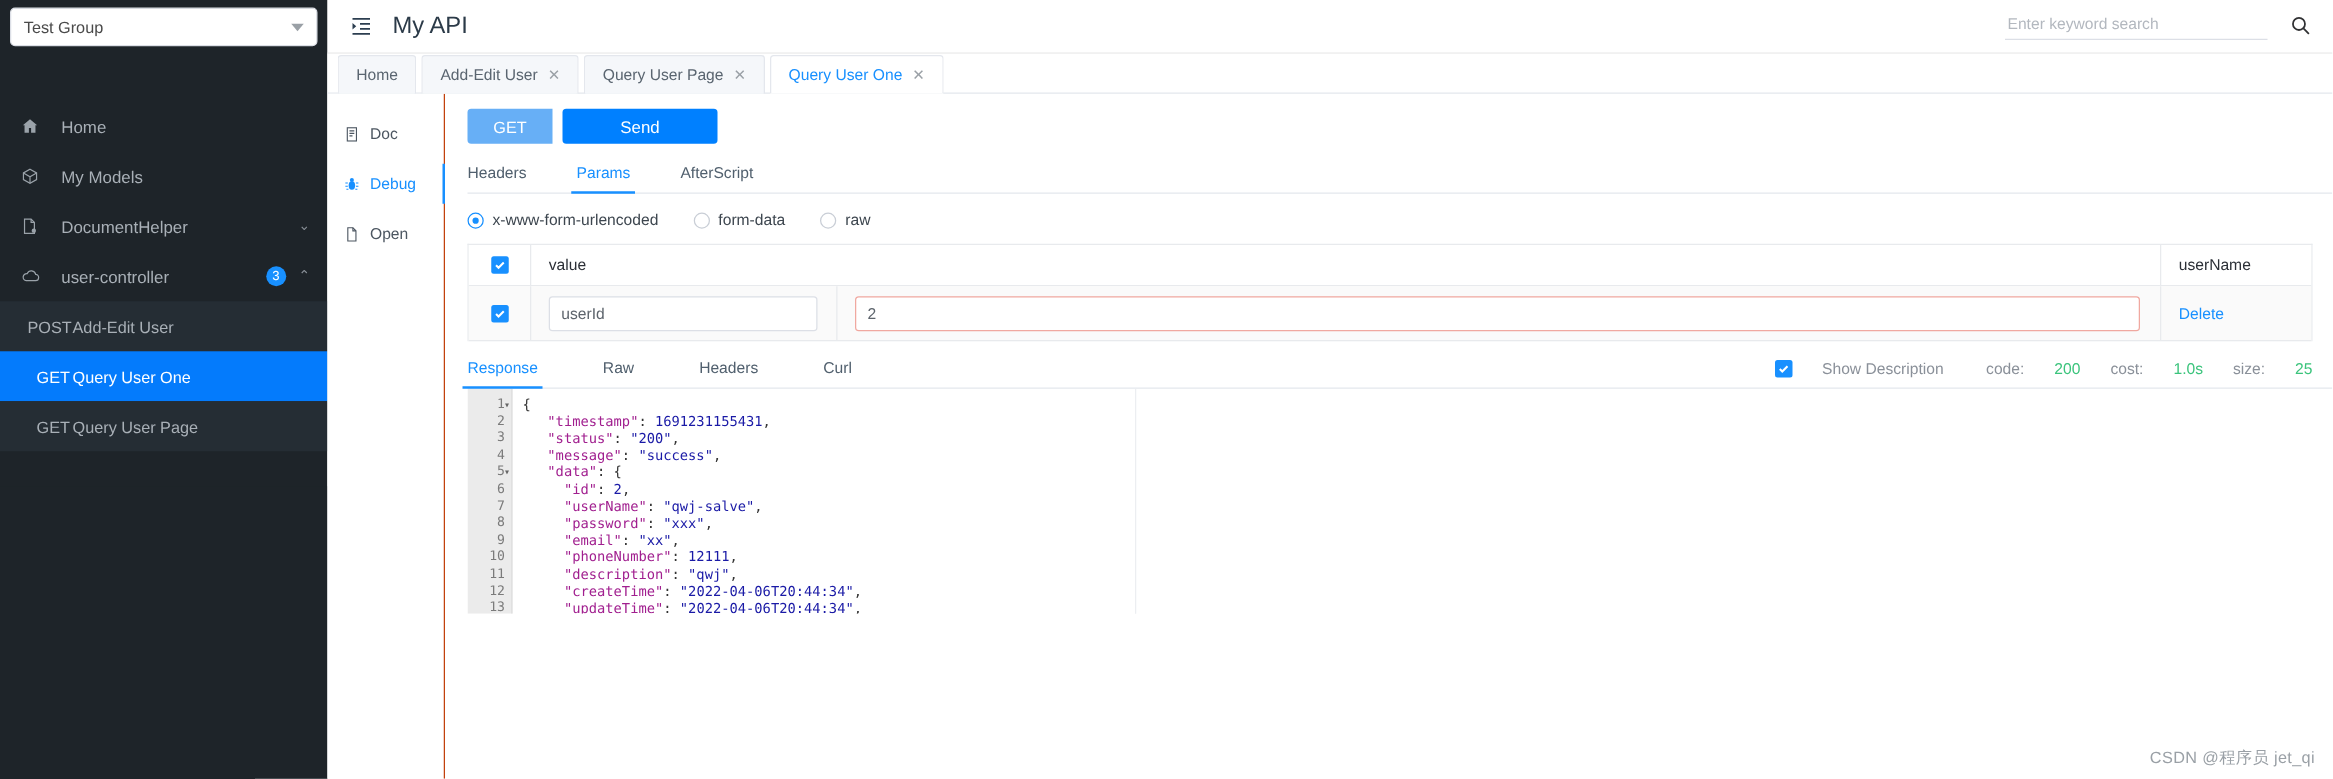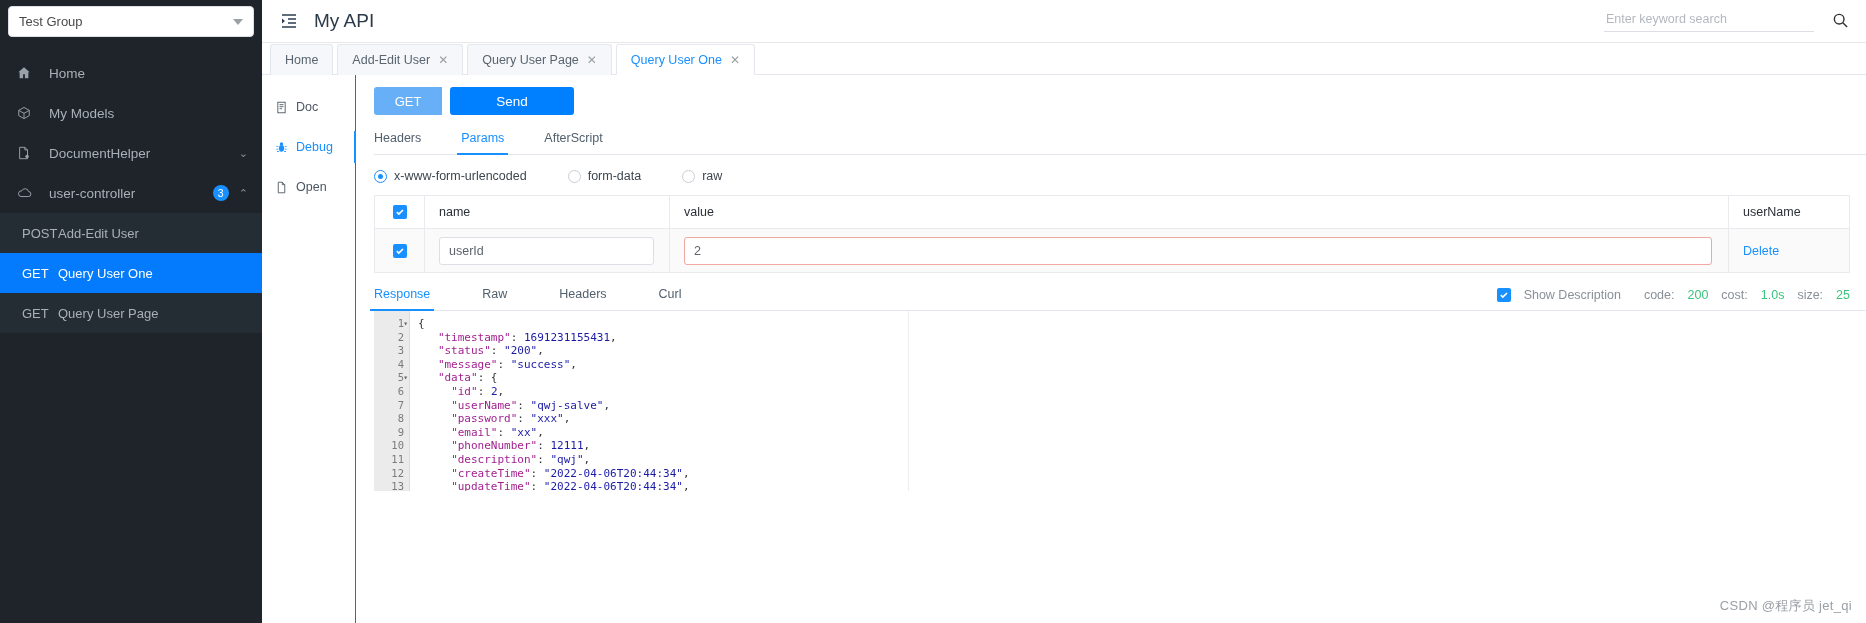--- a/index.html
+++ b/index.html
@@ -12,20 +12,21 @@
   }
   .app { display: flex; width: 1866px; height: 623px; }
 
   
   .sidebar {
     width: 262px; height: 623px;
     background: #1e2429;
     flex: 0 0 262px;
     display: flex; flex-direction: column;
     position: relative;
+    gap: 28px;
   }
   .group-select {
     margin: 6px 8px 0 8px;
     height: 31px;
     background: #ffffff;
     border: 1px solid #dcdfe6;
     border-radius: 4px;
     display: flex; align-items: center;
     padding: 0 10px;
     position: relative;
@@ -58,21 +59,21 @@
     display: inline-flex; align-items: center; justify-content: center;
     padding: 0 4px;
   }
   .chev-sm { color: #8a9198; font-size: 11px; line-height: 1; }
   .api-item {
     height: 40px; display: flex; align-items: center;
     font-size: 13px; cursor: pointer;
     background: #252d34; color: #a9b0b7;
   }
   .api-item.active { background: #047bfc; color: #ffffff; }
-  .api-item .method { width: 56px; padding-left: 22px; }
+  .api-item .method { width: 56px; padding-left: 22px; text-align: right; }
   .api-item .api-name { padding-left: 2px; }
   .sidebar-filler { flex: 1; background: #1e2429; }
 
   
   .main { flex: 1; height: 623px; display: flex; flex-direction: column; background: #fff; min-width: 0; }
   .topbar {
     height: 43px; flex: 0 0 43px; display: flex; align-items: center;
     border-bottom: 1px solid #e8e8e8; padding: 0 16px 0 16px;
   }
   .collapse-icon { width: 22px; height: 22px; color: #2c3e50; display: flex; align-items: center; justify-content: center; cursor: pointer; }
@@ -152,21 +153,21 @@
   .subtab {
     font-size: 12.5px; color: #51606e; padding-bottom: 9px;
     cursor: pointer; position: relative;
   }
   .subtab.active { color: #1890ff; }
   .subtab.active::after {
     content: ""; position: absolute; left: -4px; right: -4px; bottom: -1px;
     height: 2px; background: #1890ff;
   }
 
-  .radios { display: flex; align-items: flex-end; gap: 41px; margin-top: 14px; }
+  .radios { display: flex; align-items: flex-end; gap: 28px; margin-top: 14px; }
   .radio { display: flex; align-items: center; gap: 7px; font-size: 12.5px; color: #3d464f; cursor: pointer; }
   .radio .dot {
     width: 13px; height: 13px; border-radius: 50%; border: 1px solid #c9ced6;
     display: inline-flex; align-items: center; justify-content: center; background: #fff;
   }
   .radio.checked .dot { border-color: #1890ff; }
   .radio.checked .dot::after {
     content: ""; width: 5px; height: 5px; border-radius: 50%; background: #1890ff;
   }
 
@@ -189,21 +190,21 @@
     padding-left: 9px; font-size: 12.5px; color: #5d646c; outline: none;
     background: #fff; font-family: "Liberation Sans", sans-serif;
   }
   .cell-input.err { border-color: #f0a8a0; }
   .cell-name-wrap { width: 215px; }
   .cell-value-wrap { width: calc(100% - 16px); }
   .del-link { color: #1890ff; font-size: 12.5px; cursor: pointer; }
 
   .resprow { display: flex; margin-top: 14px; padding-right: 16px; border-bottom: 1px solid #e4e7ed; }
   .resptabs { display: flex; gap: 52px; }
-  .respmeta { margin-left: auto; display: flex; align-items: center; gap: 13px; padding-bottom: 8px; font-size: 12.5px; color: #8a9099; white-space: nowrap; }
+  .respmeta { margin-left: auto; display: flex; align-items: center; gap: 24px; padding-bottom: 8px; font-size: 12.5px; color: #8a9099; white-space: nowrap; }
   .respmeta .lbl { color: #8a9099; }
   .respmeta .val { color: #3bc47c; }
   .respmeta .desc-txt { color: #8a9099; margin-right: 10px; }
 
   .code-area { display: flex; margin-top: 0; height: 180px; overflow: hidden; border-right: 1px solid #eceef1; width: 535px; }
   .gutter {
     width: 36px; flex: 0 0 36px; background: #ebebeb; color: #7b7b7b;
     font-family: "DejaVu Sans Mono", monospace; font-size: 10.5px;
     text-align: right; padding: 6px 5px 0 0; border-right: 1px solid #dddddd;
   }
@@ -408,21 +409,20 @@
 
         <div class="ptable">
           <div class="trow thead">
             <div class="c-check">
               <span class="chk">
                 <svg viewBox="0 0 12 12" fill="none" stroke="#fff" stroke-width="2">
                       <path d="M2.2 6.2 4.6 8.6 9.6 3.6"></path>
                     </svg>
               </span>
             </div>
-            <div class="c-name th">name</div>
             <div class="c-value th">value</div>
             <div class="c-op th">userName</div>
           </div>
           <div class="trow tbody">
             <div class="c-check">
               <span class="chk">
                 <svg viewBox="0 0 12 12" fill="none" stroke="#fff" stroke-width="2">
                       <path d="M2.2 6.2 4.6 8.6 9.6 3.6"></path>
                     </svg>
               </span>

